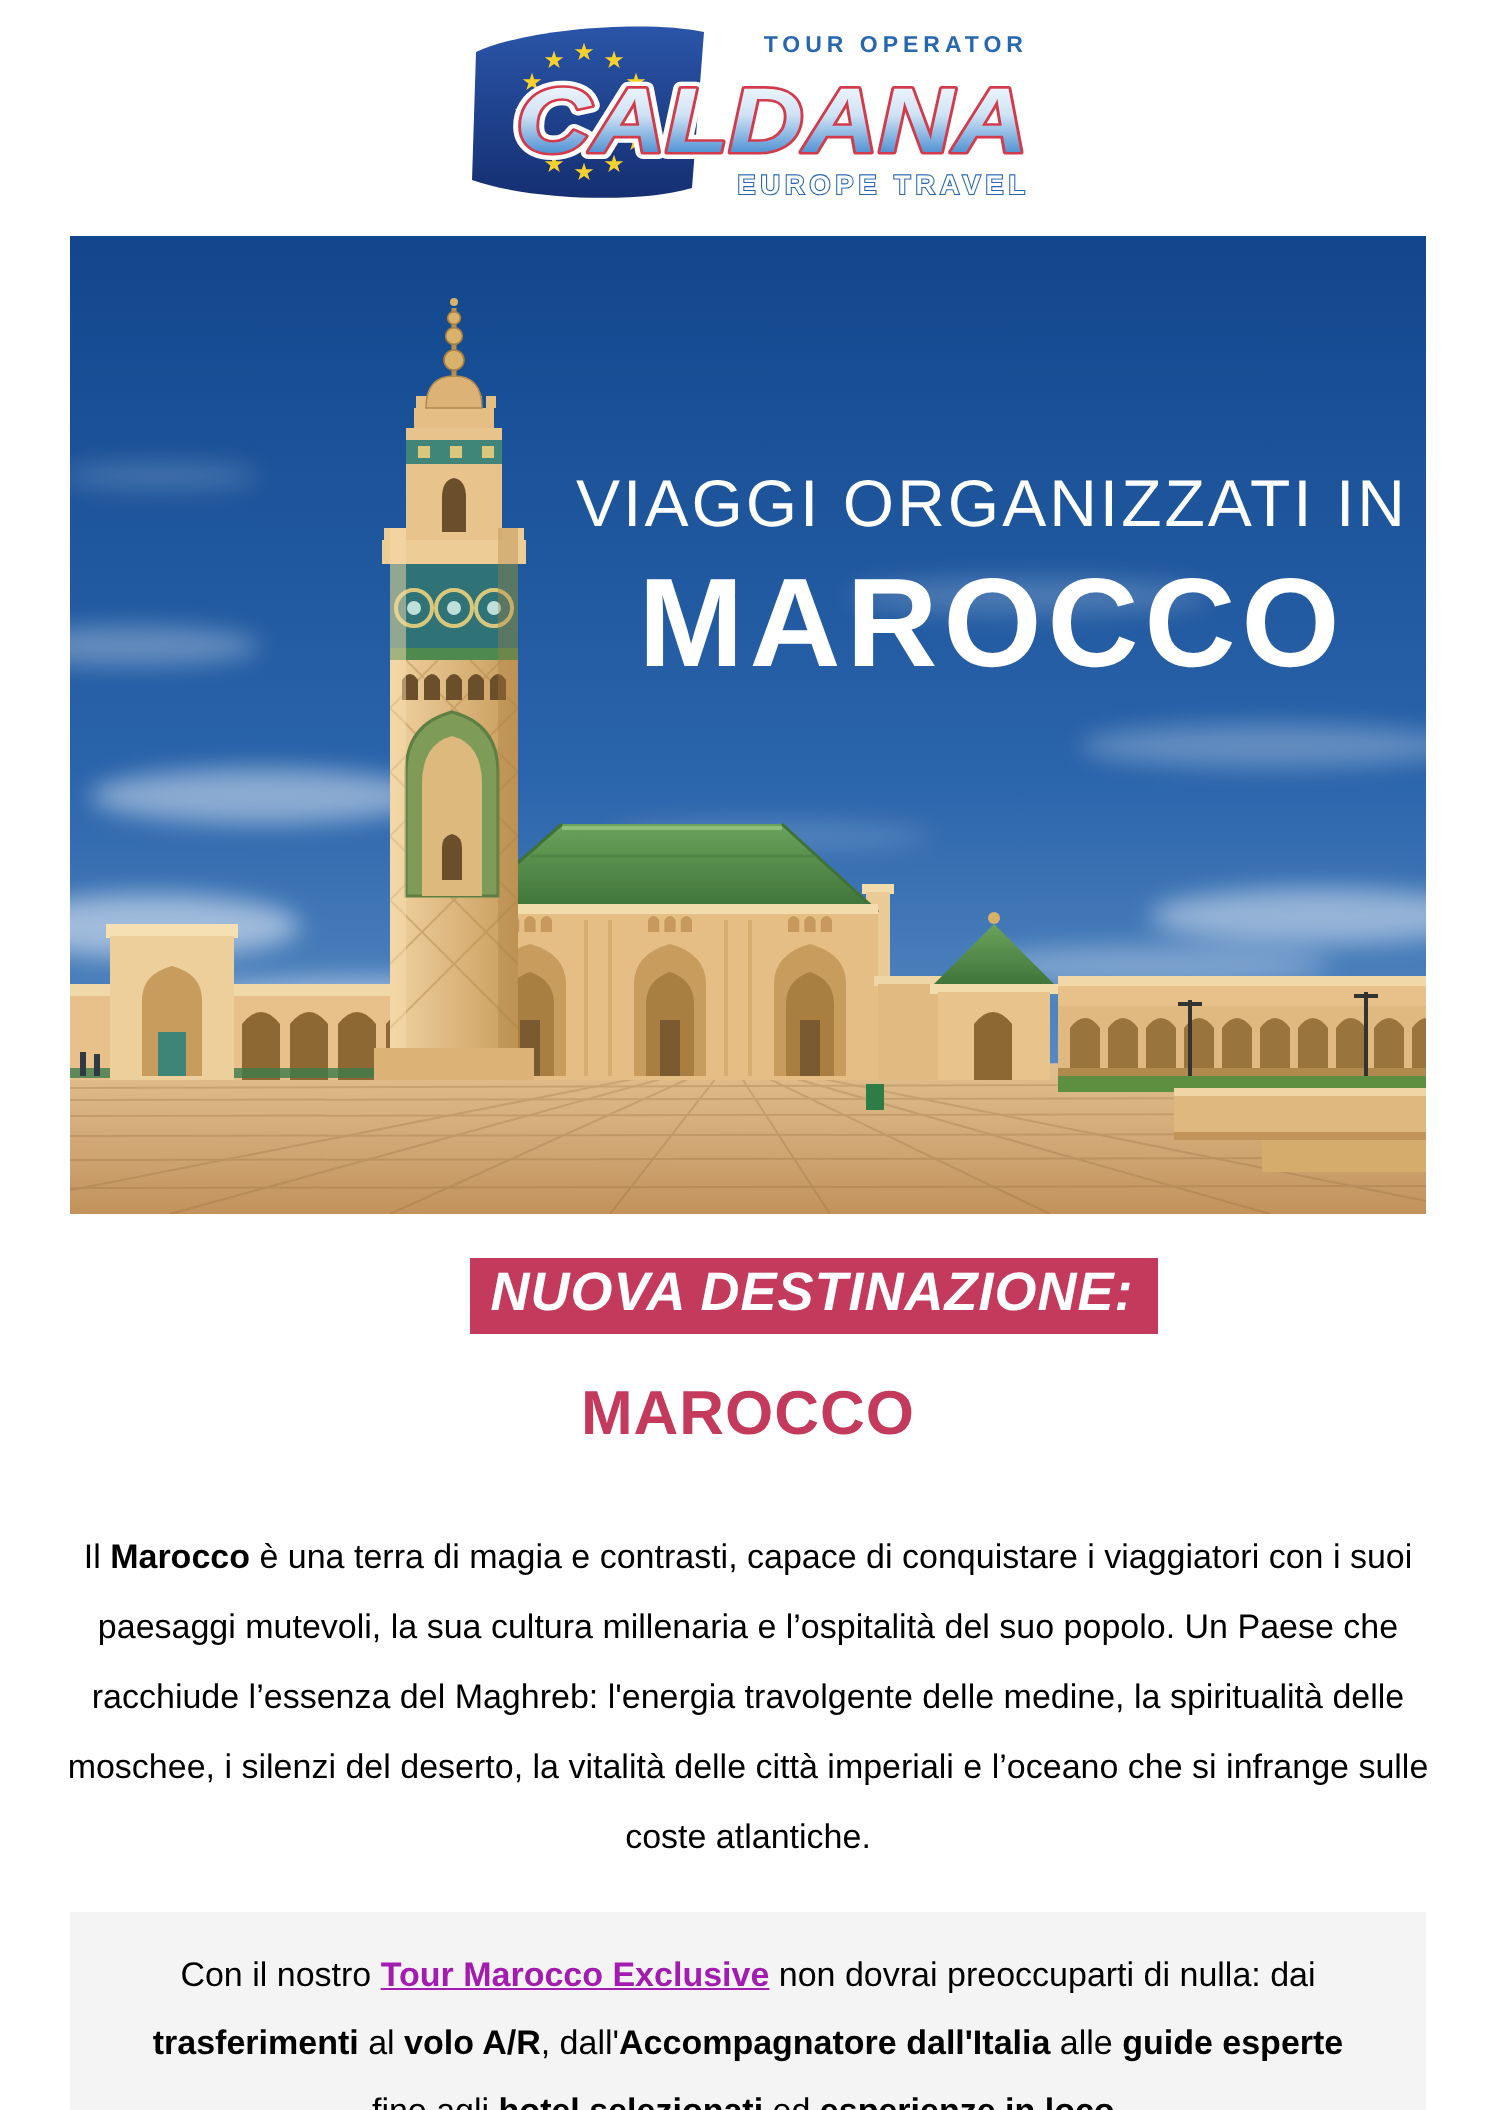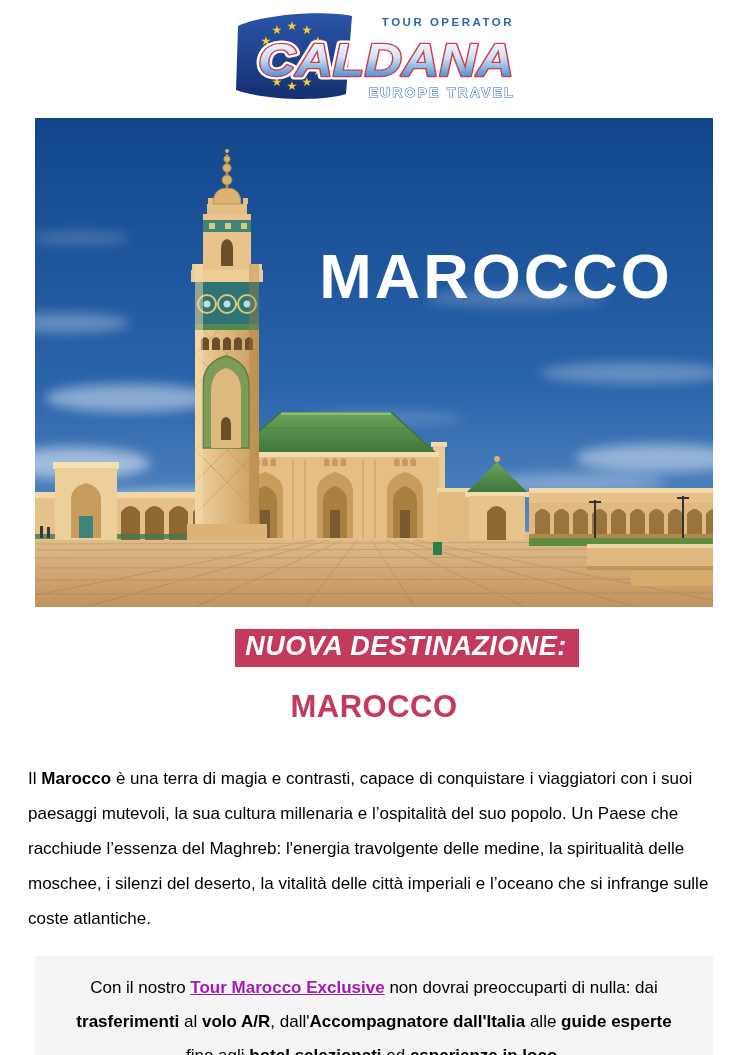--- a/index.html
+++ b/index.html
@@ -24,21 +24,21 @@
   .banner {
     display:inline-block; background:#C43A5C; color:#fff;
     font-style:italic; font-weight:bold; font-size:27px;
     padding:2px 12px 5px 10px; letter-spacing:0.5px;
   }
   .dest {
     text-align:center; color:#C43A5C; font-size:31px; font-weight:bold;
     letter-spacing:0.5px; margin-top:22px;
   }
   .intro {
-    margin:36px 28px 0; text-align:left;
+    margin:36px 28px 0; text-align:center;
     font-size:17px; line-height:35px; color:#000;
   }
   .box {
     margin:20px 35px 0; background:#F4F4F4; padding:15px 26px 40px;
     text-align:center; font-size:17px; line-height:34px;
   }
   .box a { color:#a21caf; font-weight:bold; text-decoration:underline; }
   strong { font-weight:bold; }
 </style>
 </head>
@@ -341,20 +341,21 @@
       <circle cx="192" cy="33" r="2" fill="#D9B26C"></circle>
       <rect x="214" y="146" width="10" height="276" fill="#A87E41" opacity="0.35"></rect>
       <rect x="160" y="146" width="8" height="276" fill="#F6DCAC" opacity="0.5"></rect>
       <rect x="152" y="406" width="80" height="16" fill="#DCB277"></rect>
     </g>
 
     <rect x="398" y="424" width="9" height="13" fill="#2E7D46"></rect>
   </svg>
 
   <div class="hero-text">
+    <div class="hero-kicker">VIAGGI ORGANIZZATI IN</div>
     <div class="hero-title">MAROCCO</div>
   </div>
 </section>
 
 <div class="banner-row">
   <span class="banner">NUOVA DESTINAZIONE:</span>
 </div>
 
 <h1 class="dest">MAROCCO</h1>
 

